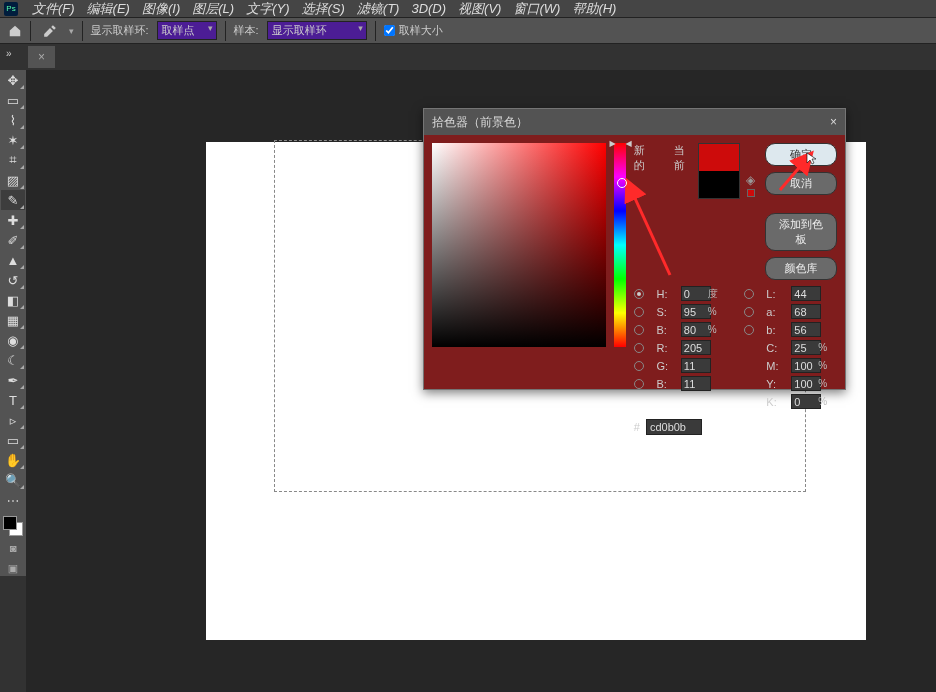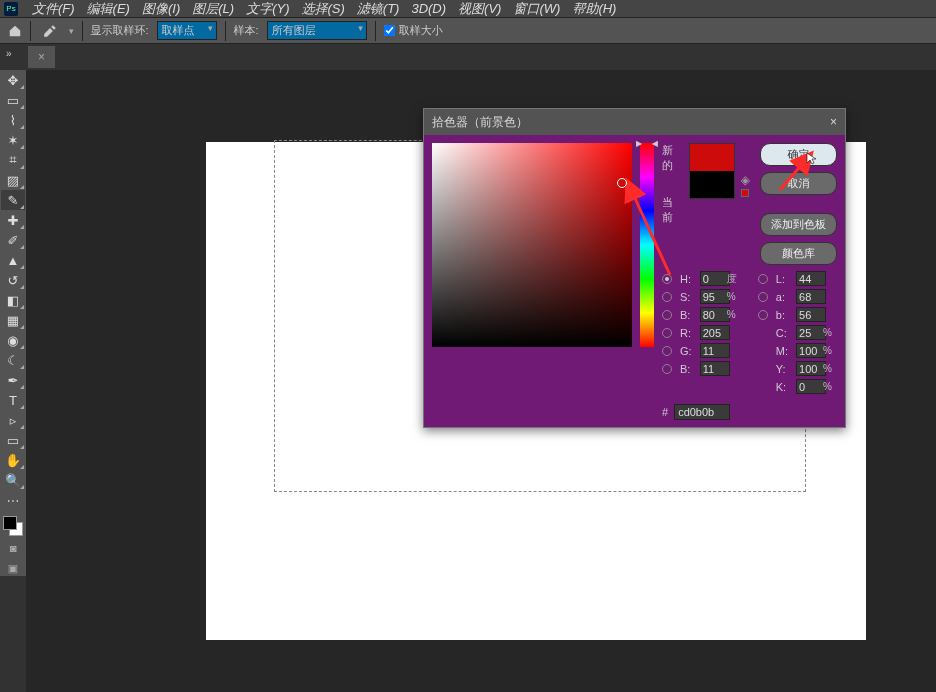--- a/index.html
+++ b/index.html
@@ -8,21 +8,21 @@
 
 .menu-bar { background: #454545; height: 18px; display: flex; align-items: center; padding: 6px 4px; border-bottom: 1px solid #222; }
 .app-icon { width: 14px; height: 14px; background: #001d3d; border-radius: 2px; margin-right: 8px; display: flex; align-items: center; justify-content: center; color: #5fa; font-size: 8px; }
 .menu-item { color: #ddd; padding: 0 6px; cursor: pointer; font-size: 13px; font-style: italic; }
 
 
 .options-bar { background: #535353; height: 26px; display: flex; align-items: center; padding: 0 8px; border-bottom: 1px solid #222; gap: 8px; }
 .home-icon { width: 16px; height: 16px; color: #ccc; }
 .eyedropper-icon { width: 18px; height: 18px; color: #ccc; margin: 0 4px; }
 .obar-label { color: #ccc; font-size: 11px; }
-.dropdown { background: #0369a1; border: 1px solid #222; color: #ccc; padding: 1px 7px 1px 4px; font-size: 11px; min-width: 60px; position: relative; }
+.dropdown { background: #4c1d95; border: 1px solid #222; color: #ccc; padding: 1px 7px 1px 4px; font-size: 11px; min-width: 60px; position: relative; }
 .dropdown::after { content: "▾"; position: absolute; right: 3px; color: #aaa; font-size: 9px; }
 .checkbox { display: inline-flex; align-items: center; gap: 4px; color: #ccc; font-size: 11px; }
 .checkbox input { width: 11px; height: 11px; }
 .divider-v { width: 1px; height: 20px; background: #232323; }
 
 
 .tab-bar { background: #323232; height: 24px; display: flex; align-items: flex-end; padding-left: 28px; }
 .tab { background: #535353; color: #eee; padding: 4px 10px; font-size: 11px; display: inline-flex; align-items: center; gap: 6px; border-radius: 0; }
 .tab-close { color: #aaa; font-size: 12px; cursor: pointer; }
 .expander-icon { position: absolute; left: 6px; top: 48px; color: #ccc; font-size: 10px; }
@@ -36,41 +36,41 @@
 .fg-sw { position: absolute; width: 14px; height: 14px; background: #000; border: 1px solid #999; left: 0; top: 0; z-index: 2; }
 .bg-sw { position: absolute; width: 14px; height: 14px; background: #fff; border: 1px solid #999; right: 0; bottom: 0; }
 .mini { width: 20px; height: 16px; display: flex; align-items: center; justify-content: center; margin-top: 4px; color: #aaa; font-size: 11px; }
 
 
 .canvas-wrap { position: absolute; left: 26px; top: 70px; right: 0; bottom: 0; background: #262626; }
 .canvas { position: absolute; left: 180px; top: 72px; width: 660px; height: 498px; background: #fff; }
 .selection { position: absolute; left: 274px; top: 140px; width: 532px; height: 352px; border: 1px dashed #888; }
 
 
-.dialog { position: absolute; left: 423px; top: 108px; width: 423px; height: 320px; background: #701a75; border: 1px solid #757575; box-shadow: 0 3px 10px rgba(0,0,0,0.5); }
+.dialog { position: absolute; left: 423px; top: 108px; width: 423px; height: 282px; background: #7f1d1d; border: 1px solid #757575; box-shadow: 0 3px 10px rgba(0,0,0,0.5); }
 .dlg-title { height: 26px; display: flex; align-items: center; justify-content: space-between; padding: 0 8px; background: #535353; }
 .dlg-title span { color: #d9d9d9; font-size: 12px; }
 .dlg-close { color: #ccc; cursor: pointer; font-size: 14px; }
 .dlg-body { display: flex; padding: 8px; gap: 8px; }
 
 
 .sv-field { width: 200px; height: 204px; position: relative; background: linear-gradient(to right, #fff, #ff0000); }
 .sv-field::after { content: ""; position: absolute; inset: 0; background: linear-gradient(to bottom, transparent, #000); }
 .sv-cursor { position: absolute; width: 10px; height: 10px; border: 1px solid #fff; border-radius: 50%; transform: translate(-5px, -5px); z-index: 3; }
 
 
 .hue-slider { width: 14px; height: 204px; background: linear-gradient(to bottom, #ff0000, #ff00ff, #0000ff, #00ffff, #00ff00, #ffff00, #ff0000); position: relative; }
 .hue-arrows { position: absolute; width: 22px; left: -4px; display: flex; justify-content: space-between; pointer-events: none; }
 .hue-arrows::before { content: "▶"; color: #ccc; font-size: 8px; }
 .hue-arrows::after { content: "◀"; color: #ccc; font-size: 8px; }
 
 
 .right-col { flex: 1; display: flex; flex-direction: column; gap: 4px; }
 .preview-row { display: flex; align-items: flex-start; gap: 6px; }
-.preview-labels { display: flex; flex-direction: column; gap: 22px; font-size: 11px; color: #ccc; }
+.preview-labels { display: flex; flex-direction: row; gap: 22px; font-size: 11px; color: #ccc; }
 .preview-box { width: 48px; height: 56px; border: 1px solid #333; display: flex; flex-direction: column; }
 .preview-new { flex: 1; }
 .preview-old { flex: 1; background: #000; }
 .cube-icon { color: #999; font-size: 12px; margin-top: 30px; }
 .mini-swatch { width: 8px; height: 8px; border: 1px solid #666; margin-top: 2px; }
 
 .buttons-col { display: flex; flex-direction: column; gap: 6px; margin-left: auto; width: 80px; }
 .btn { background: #6a6a6a; border: 1px solid #333; border-radius: 10px; padding: 3px 8px; color: #eee; font-size: 11px; text-align: center; cursor: pointer; }
 .btn.primary { background: #dde8ee; color: #333; }
 
@@ -118,21 +118,21 @@
   <div class="divider-v"></div>
   <svg class="icon eyedropper-icon" viewBox="0 0 24 24" fill="currentColor">
       <path d="M17 2l5 5-3 3-5-5zM12 7l5 5L7 22H2v-5z"></path>
     </svg>
   <span style="color:#aaa;font-size:9px">▾</span>
   <div class="divider-v"></div>
   <span class="obar-label">显示取样环:</span>
   <div class="dropdown">取样点</div>
   <div class="divider-v"></div>
   <span class="obar-label">样本:</span>
-  <div class="dropdown" style="min-width:100px">所有图层</div>
+  <div class="dropdown" style="min-width:100px">显示取样环</div>
   <div class="divider-v"></div>
   <label class="checkbox">
     <input type="checkbox" checked="" style="">
     <span>取样大小</span>
   </label>
 </div>
 
 <span class="expander-icon">»</span>
 
 <div class="tab-bar">

